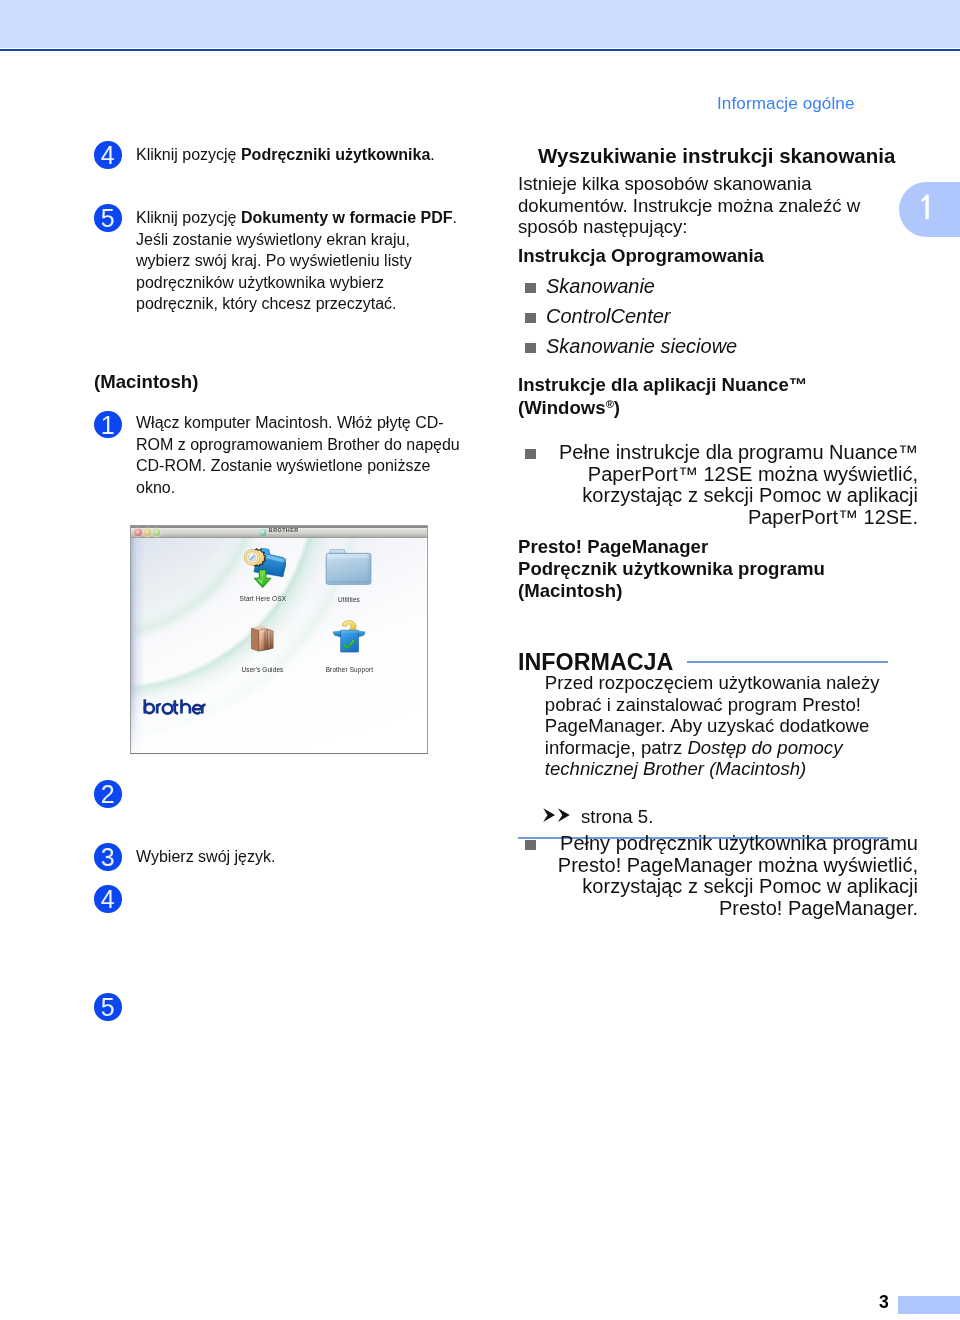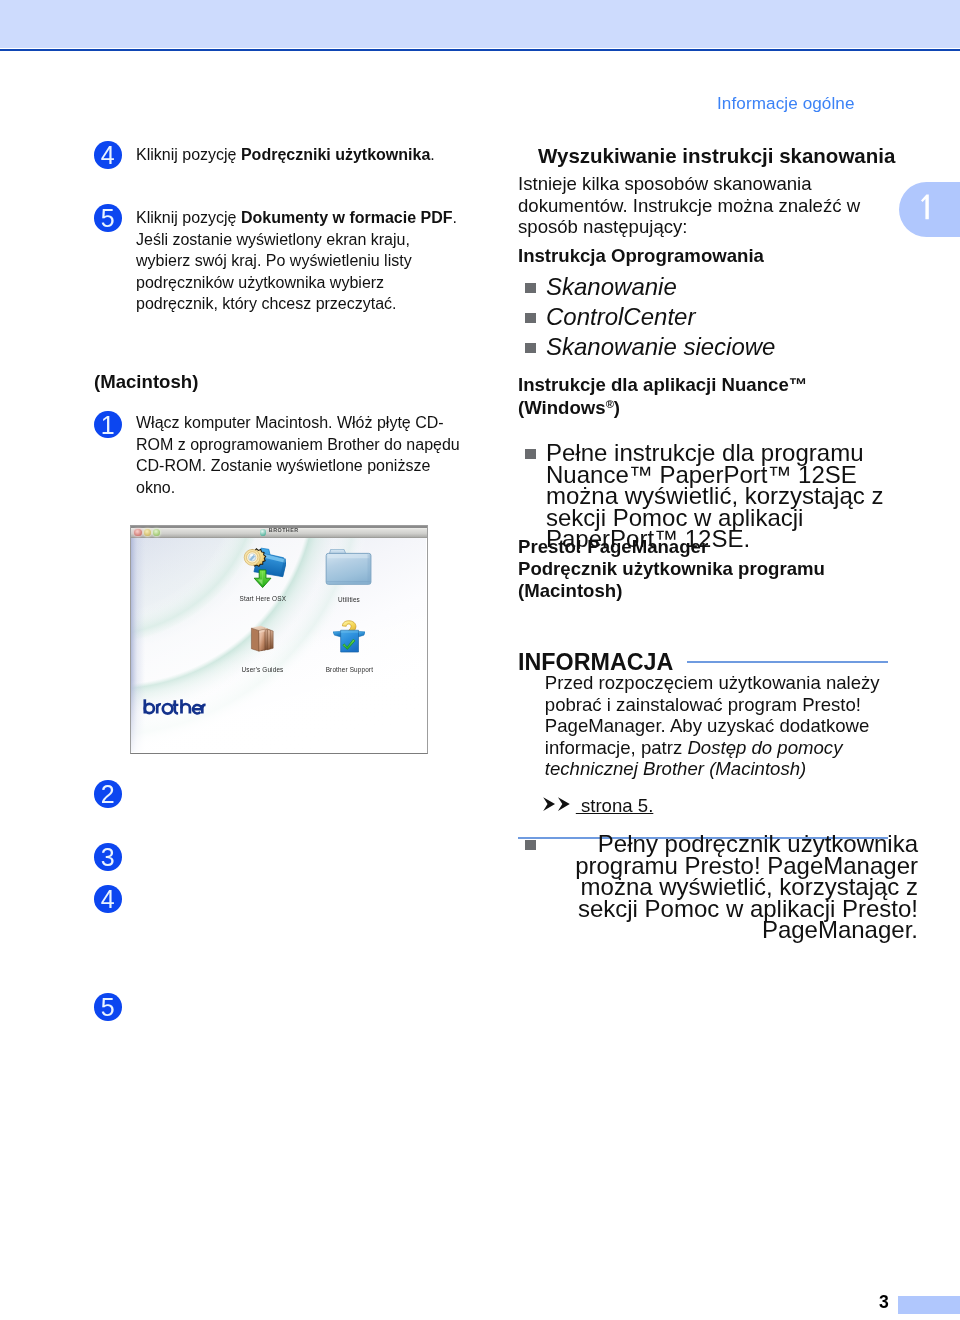--- a/index.html
+++ b/index.html
@@ -39,33 +39,33 @@
       line-height:28.5px;font-family:"Liberation Sans",sans-serif;}
   .step .body{font-size:16px;line-height:21.6px;color:#111;}
   .b{font-weight:bold;}
   .i{font-style:italic;}
 
   .sub-head{font-size:18.6px;font-weight:bold;color:#111;line-height:21.6px;}
   .para{font-size:18.6px;line-height:21.6px;color:#111;}
   .h2{font-size:20.5px;font-weight:bold;color:#111;line-height:23px;}
 
   
-  .bul{position:relative;padding-left:28px;font-size:24px;line-height:21.6px;color:#111;}
+  .bul{position:relative;padding-left:28px;font-size:20px;line-height:21.6px;color:#111;}
   .bul::before{content:"";position:absolute;left:7px;top:6.6px;width:10.8px;height:10.6px;
       background:#6a6c6f;}
 
   
   .note{position:relative;}
   .note-title{font-size:23.3px;font-weight:bold;color:#111;line-height:22px;
       display:inline-block;vertical-align:middle;}
   .note-topline{position:absolute;left:0;right:0;top:12px;height:2px;background:#6f9be0;}
   .note-botline{position:absolute;left:0;right:0;height:2px;background:#6f9be0;}
   .note-body{font-size:18.6px;line-height:21.6px;color:#111;padding-left:26.8px;}
   .arrows{display:inline-block;vertical-align:baseline;position:relative;top:-0.3px;left:-2px;}
-  .pgrefline{display:inline-block;line-height:37px;position:relative;top:7px;text-decoration:underline;}
+  .pgrefline{display:inline-block;line-height:37px;position:relative;top:18px;}
 
   
   .shot{position:absolute;border:1px solid #9d9d9d;border-bottom-color:#7c7c7c;background:#fff;overflow:hidden;}
   .shot-tb{position:absolute;left:0;top:0;right:0;height:11.6px;
       background:linear-gradient(#8b8b8b 0px,#8b8b8b 2.1px,#ededea 2.1px,#e0e0dd 3.6px,#cfcfcc 7.5px,#aeaeab 11.0px,#9a9a97 11.6px);}
   .tb-dot{position:absolute;top:2.5px;width:7.3px;height:7.5px;border-radius:50%;}
   [data-name="close-icon"].tb-dot{background:radial-gradient(circle at 42% 34%,#f5c6c2 10%,#d4837d 62%,#bd5f59);box-shadow:0 0 2px 1px rgba(235,200,200,0.8);}
   [data-name="minimize-icon"].tb-dot{background:radial-gradient(circle at 42% 34%,#f2e6b0 10%,#d6c274 62%,#bda74c);box-shadow:0 0 2px 1px rgba(238,232,198,0.8);}
   [data-name="zoom-icon"].tb-dot{background:radial-gradient(circle at 42% 34%,#dbeec2 10%,#a8cd7c 62%,#86b456);box-shadow:0 0 2px 1px rgba(224,238,208,0.8);}
   .tb-globe{position:absolute;left:128.9px;top:3.0px;width:6.6px;height:6.8px;border-radius:50%;
@@ -334,20 +334,21 @@
         </svg>
       </div>
     </div>
 
     <div class="step" style="position:absolute;left:94px;top:783px;width:329px;">
       <div class="badge" data-name="step-number-badge">2</div>
     </div>
 
     <div class="step" style="position:absolute;left:94px;top:846px;width:329px;">
       <div class="badge" data-name="step-number-badge">3</div>
+      <div class="body"><span>Wybierz swój język.</span></div>
     </div>
 
     <div class="step" style="position:absolute;left:94px;top:888px;width:329px;">
       <div class="badge" data-name="step-number-badge">4</div>
     </div>
 
     <div class="step" style="position:absolute;left:94px;top:996px;width:329px;">
       <div class="badge" data-name="step-number-badge">5</div>
     </div>
   </div>
@@ -362,21 +363,21 @@
 
     <div class="bul" style="position:absolute;left:38px;top:276px;width:360px;" data-name="bullet-skanowanie"><span class="i">Skanowanie</span></div>
     <div class="bul" style="position:absolute;left:38px;top:306px;width:360px;" data-name="bullet-controlcenter"><span class="i">ControlCenter</span></div>
     <div class="bul" style="position:absolute;left:38px;top:336px;width:360px;" data-name="bullet-skanowanie-sieciowe"><span class="i">Skanowanie sieciowe</span></div>
 
     <div class="sub-head" style="position:absolute;left:38px;top:374px;width:400px;line-height:22.6px;" data-name="nuance-title">
       <div data-name="nuance-title-line1">Instrukcje dla aplikacji Nuance™</div>
       <div data-name="nuance-title-line3"><span>(Windows</span><span style="font-size:0.60em;position:relative;top:-0.52em;line-height:0" data-name="registered-mark">®</span><span>)</span></div>
     </div>
 
-    <div class="bul" style="position:absolute;left:38px;top:442px;width:372px;" data-name="bullet-nuance-help">Pełne instrukcje dla programu Nuance™ PaperPort™ 12SE można wyświetlić, korzystając z sekcji Pomoc w aplikacji PaperPort™ 12SE.</div>
+    <div class="bul" style="position:absolute;left:38px;top:442px;width:372px;text-align:right;" data-name="bullet-nuance-help">Pełne instrukcje dla programu Nuance™ PaperPort™ 12SE można wyświetlić, korzystając z sekcji Pomoc w aplikacji PaperPort™ 12SE.</div>
 
     <div class="sub-head" style="position:absolute;left:38px;top:536px;width:400px;line-height:22.0px;" data-name="presto-title">
       <div data-name="presto-title-line2">Presto! PageManager</div>
       <div data-name="presto-title-line1">Podręcznik użytkownika programu</div>
       <div data-name="presto-title-line3">(Macintosh)</div>
     </div>
 
     <div class="note" style="position:absolute;left:38px;top:651px;width:370px;" data-name="note-box">
       <div style="position:relative;height:21px;">
         <span class="note-title" data-name="note-title">INFORMACJA</span>

